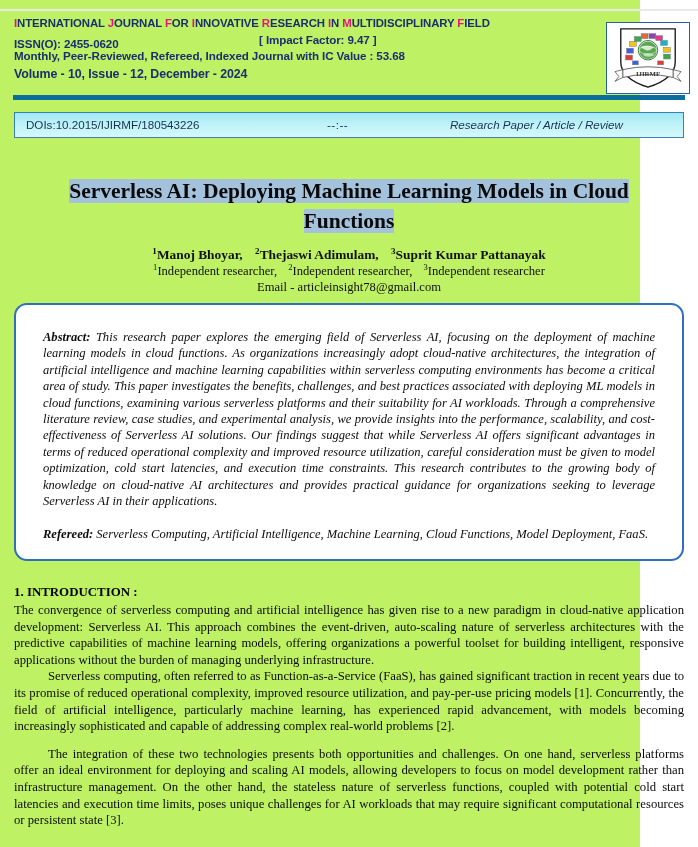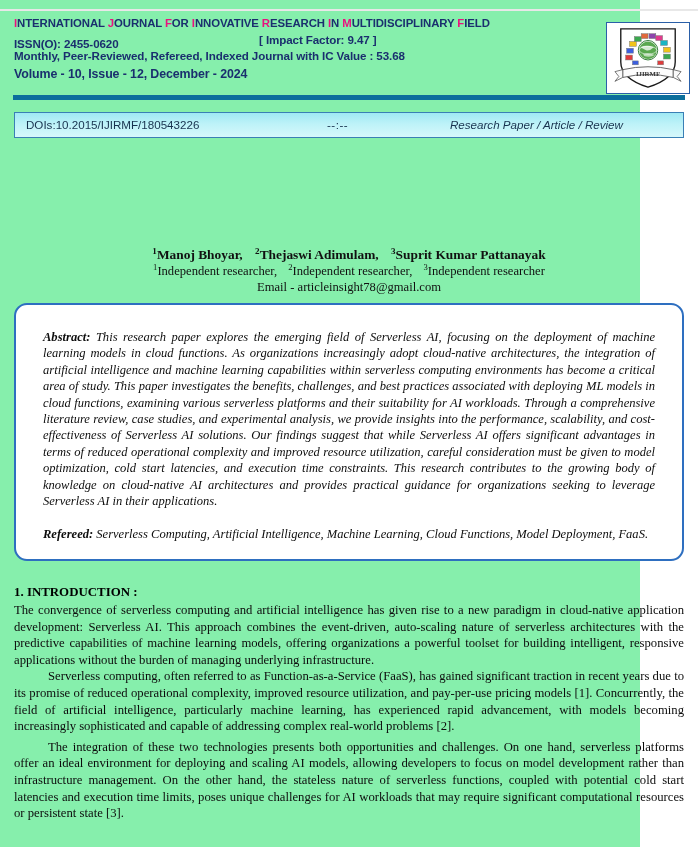--- a/index.html
+++ b/index.html
@@ -12,21 +12,21 @@
     width: 698px;
     height: 847px;
     overflow: hidden;
     font-family: "Liberation Serif", serif;
     color: #000000;
   }
   .page {
     position: relative;
     width: 640px;
     height: 847px;
-    background: #86efac;
+    background: #bef264;
   }
 
   
   .masthead {
     position: absolute;
     left: 0;
     top: 9px;
     width: 698px;
   }
   .rule-top {
@@ -217,21 +217,21 @@
   .para {
     font-family: "Liberation Serif", serif;
     font-size: 12.7px;
     line-height: 16.6px;
     text-align: justify;
     text-justify: inter-word;
     margin: 0;
     color: #0c0c0c;
   }
   .para.indent { text-indent: 34px; }
-  .para.gap { margin-top: 4px; }
+  .para.gap { margin-top: 11px; }
 </style>
 </head>
 <body>
 
 <div class="page">
 
   <div class="masthead">
     <div class="rule-top"></div>
     <div class="masthead-inner">
       <div class="mh-line mh-title">
@@ -276,20 +276,26 @@
 
     <div class="rule-bottom"></div>
   </div>
 
   <div class="doi-bar">
     <span class="di doi-code">DOIs:10.2015/IJIRMF/180543226</span>
     <span class="di doi-dash">--:--</span>
     <span class="di doi-type">Research Paper / Article / Review</span>
   </div>
 
+  <div class="title-wrap">
+    <h1 class="paper-title">
+      <span class="hl">Serverless AI: Deploying Machine Learning Models in Cloud</span><br>
+      <span class="hl">Functions</span>
+    </h1>
+  </div>
 
   <div class="authors">
     <div class="auth-names">
       <sup>1</sup><span>Manoj Bhoyar,</span><span class="sp"></span>
       <sup>2</sup><span>Thejaswi Adimulam,</span><span class="sp"></span>
       <sup>3</sup><span>Suprit Kumar Pattanayak</span>
     </div>
     <div class="auth-affil">
       <sup>1</sup><span>Independent researcher,</span><span class="sp"></span>
       <sup>2</sup><span>Independent researcher,</span><span class="sp"></span>

